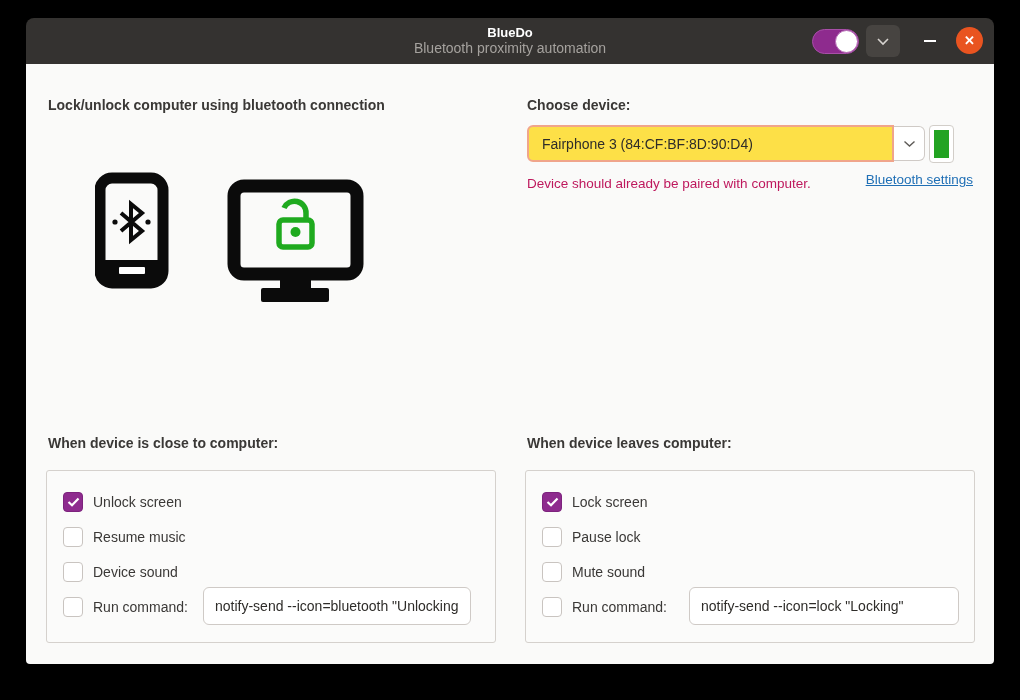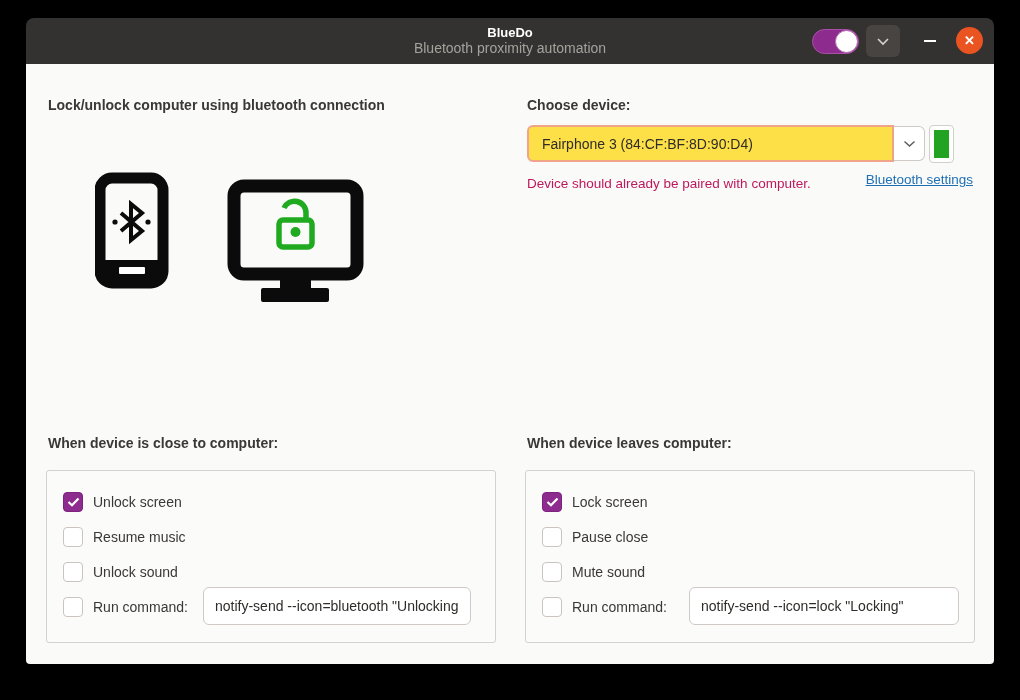--- a/index.html
+++ b/index.html
@@ -180,21 +180,21 @@
       <div class="opt-row" style="top:55px;">
         <div class="checkbox">
           
         </div>
         <span class="opt-label">Resume music</span>
       </div>
       <div class="opt-row" style="top:90px;">
         <div class="checkbox">
           
         </div>
-        <span class="opt-label">Unlock sound</span>
+        <span class="opt-label">Device sound</span>
       </div>
       <div class="opt-row" style="top:125px;">
         <div class="checkbox">
           
         </div>
         <span class="opt-label">Run command:</span>
       </div>
       <input class="cmd-input cmd-left" type="text" value="notify-send --icon=bluetooth &quot;Unlocking&quot;" style="">
     </div>
 
@@ -205,21 +205,21 @@
           <svg width="13" height="10" viewBox="0 0 13 10" fill="none" stroke="#ffffff" stroke-width="2.2">
               <polyline points="1.5,5 5,8.2 11.5,1.5"></polyline>
             </svg>
         </div>
         <span class="opt-label">Lock screen</span>
       </div>
       <div class="opt-row" style="top:55px;">
         <div class="checkbox">
           
         </div>
-        <span class="opt-label">Pause close</span>
+        <span class="opt-label">Pause lock</span>
       </div>
       <div class="opt-row" style="top:90px;">
         <div class="checkbox">
           
         </div>
         <span class="opt-label">Mute sound</span>
       </div>
       <div class="opt-row" style="top:125px;">
         <div class="checkbox">
           

